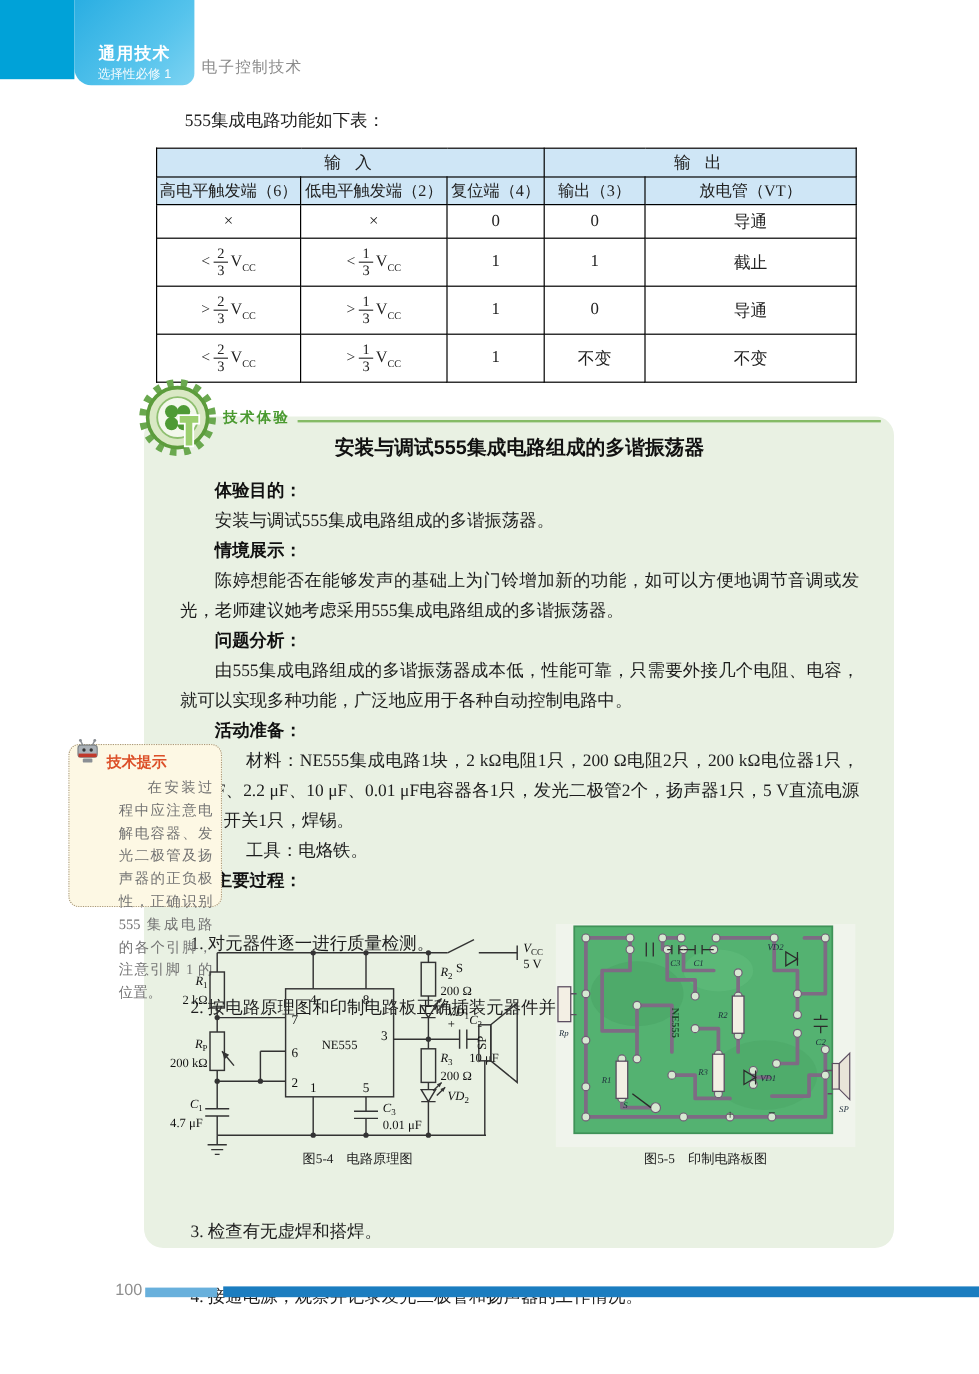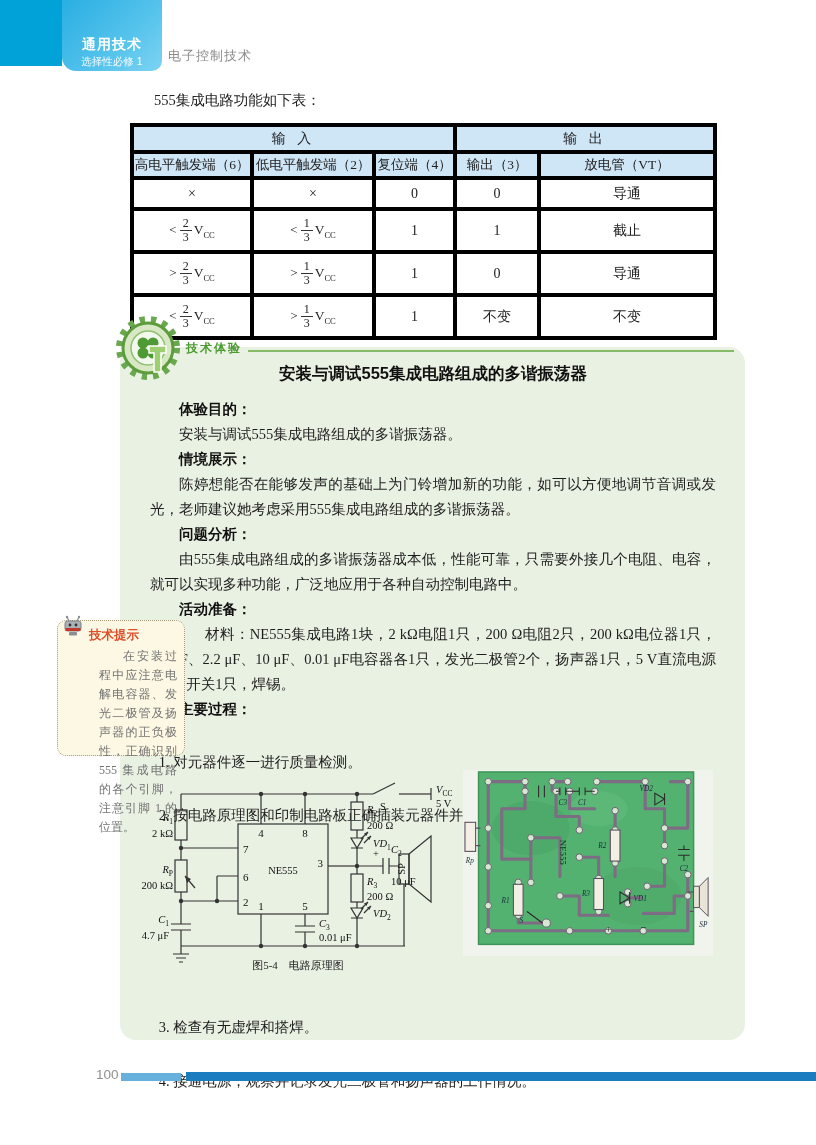--- a/index.html
+++ b/index.html
@@ -13,21 +13,21 @@
              border-radius:0 0 10px 14px;color:#fff;text-align:center;}
   .hdr-brand .t1{margin-top:36px;font-family:"Liberation Sans",sans-serif;font-weight:bold;font-size:14px;letter-spacing:1px;}
   .hdr-brand .t2{font-family:"Liberation Sans",sans-serif;font-size:10.5px;margin-top:1px;opacity:.95;}
   .hdr-course{position:absolute;left:168px;top:47px;font-family:"Liberation Sans",sans-serif;
               font-size:13px;color:#8a8a8a;letter-spacing:1px;}
 
   
   .intro{position:absolute;left:154px;top:91px;font-size:14.5px;color:#222;}
   table.func-table{position:absolute;left:130px;top:123px;width:583px;border-collapse:collapse;
                    table-layout:fixed;background:#fff;}
-  .func-table th,.func-table td{border:4px solid #000000;text-align:center;vertical-align:middle;
+  .func-table th,.func-table td{border:1px solid #000000;text-align:center;vertical-align:middle;
                    font-weight:normal;color:#222;padding:0;}
   .func-table thead tr.gh th{background:#cfe6f6;height:23px;font-size:14px;letter-spacing:4px;}
   .func-table thead tr.ch th{background:#cfe6f6;height:22px;font-size:13.5px;}
   .func-table tbody td{font-size:14px;height:39px;}
   .func-table tbody tr:first-child td{height:27px;}
   .cmp{font-size:13px;margin-right:1px;}
   .frac{display:inline-block;vertical-align:middle;text-align:center;font-size:12px;line-height:1.1;margin:0 2px;}
   .fnum{display:block;border-bottom:1px solid #333;padding:0 3px;}
   .fden{display:block;}
   .vunit{font-size:13.5px;}
@@ -172,20 +172,21 @@
     <div class="exp-title">安装与调试555集成电路组成的多谐振荡器</div>
     <div>
         <div class="exp-heading">体验目的：</div>
         <div class="exp-para ind2">安装与调试555集成电路组成的多谐振荡器。</div>
         <div class="exp-heading">情境展示：</div>
         <div class="exp-para ind2">陈婷想能否在能够发声的基础上为门铃增加新的功能，如可以方便地调节音调或发光，老师建议她考虑采用555集成电路组成的多谐振荡器。</div>
         <div class="exp-heading">问题分析：</div>
         <div class="exp-para ind2">由555集成电路组成的多谐振荡器成本低，性能可靠，只需要外接几个电阻、电容，就可以实现多种功能，广泛地应用于各种自动控制电路中。</div>
         <div class="exp-heading">活动准备：</div>
         <div class="exp-para ind4">材料：NE555集成电路1块，2 kΩ电阻1只，200 Ω电阻2只，200 kΩ电位器1只，4.7 μF、2.2 μF、10 μF、0.01 μF电容器各1只，发光二极管2个，扬声器1只，5 V直流电源1个，开关1只，焊锡。</div>
+        <div class="exp-para ind4">工具：电烙铁。</div>
         <div class="exp-heading">主要过程：</div>
         <div class="exp-para ind1">1. 对元器件逐一进行质量检测。</div>
         <div class="exp-para ind1">2. 按电路原理图和印制电路板正确插装元器件并进行焊接。</div>
       </div>
   </div>
 
   <div class="tip-box">
     <svg class="tip-icon" width="22" height="24" viewBox="0 0 22 24">
       <line x1="7" y1="6" x2="5" y2="2" stroke="#8a8f94" stroke-width="1.2"></line>
       <line x1="15" y1="6" x2="17" y2="2" stroke="#8a8f94" stroke-width="1.2"></line>
@@ -388,20 +389,21 @@
       <path d="M13,60 H18 M13,78 H18" stroke="#5b4d60" stroke-width="1.2"></path>
       <text class="pcb-lab" x="7" y="96" text-anchor="middle">Rp</text>
       <rect x="238" y="120" width="6" height="22" fill="#e8e4d8" stroke="#5b4d60" stroke-width="1"></rect>
       <polygon points="244,120 253,111 253,151 244,142" fill="#e8e4d8" stroke="#5b4d60" stroke-width="1"></polygon>
       <path d="M238,126 H232 M238,146 H234" stroke="#5b4d60" stroke-width="1.2"></path>
       <text class="pcb-lab" x="248" y="162" text-anchor="middle">SP</text>
     </g>
   </svg>
 
   <div class="caption cap1">图5-4　电路原理图</div>
+  <div class="caption cap2">图5-5　印制电路板图</div>
 
   <div class="post-steps">
       <div class="exp-para ind1">3. 检查有无虚焊和搭焊。</div>
       <div class="exp-para ind1">4. 接通电源，观察并记录发光二极管和扬声器的工作情况。</div>
     </div>
 
   <div class="pg-num">100</div>
   <div class="bar-light"></div>
   <div class="bar-dark"></div>
 

